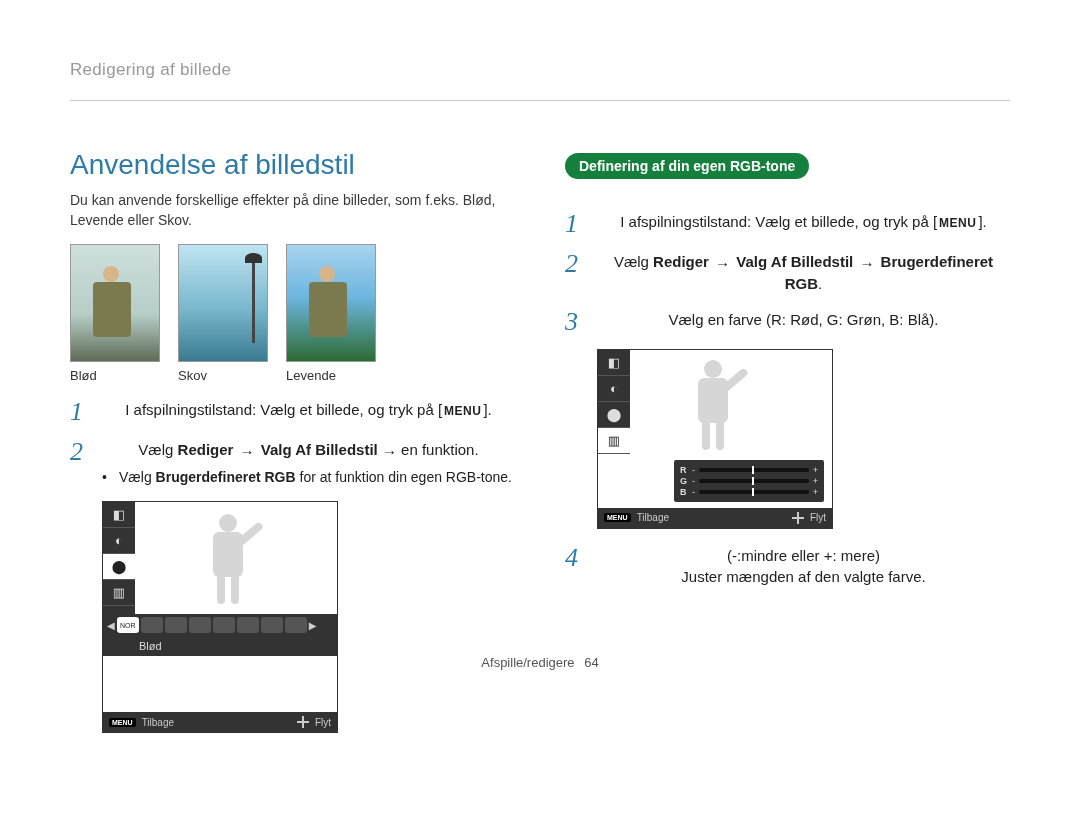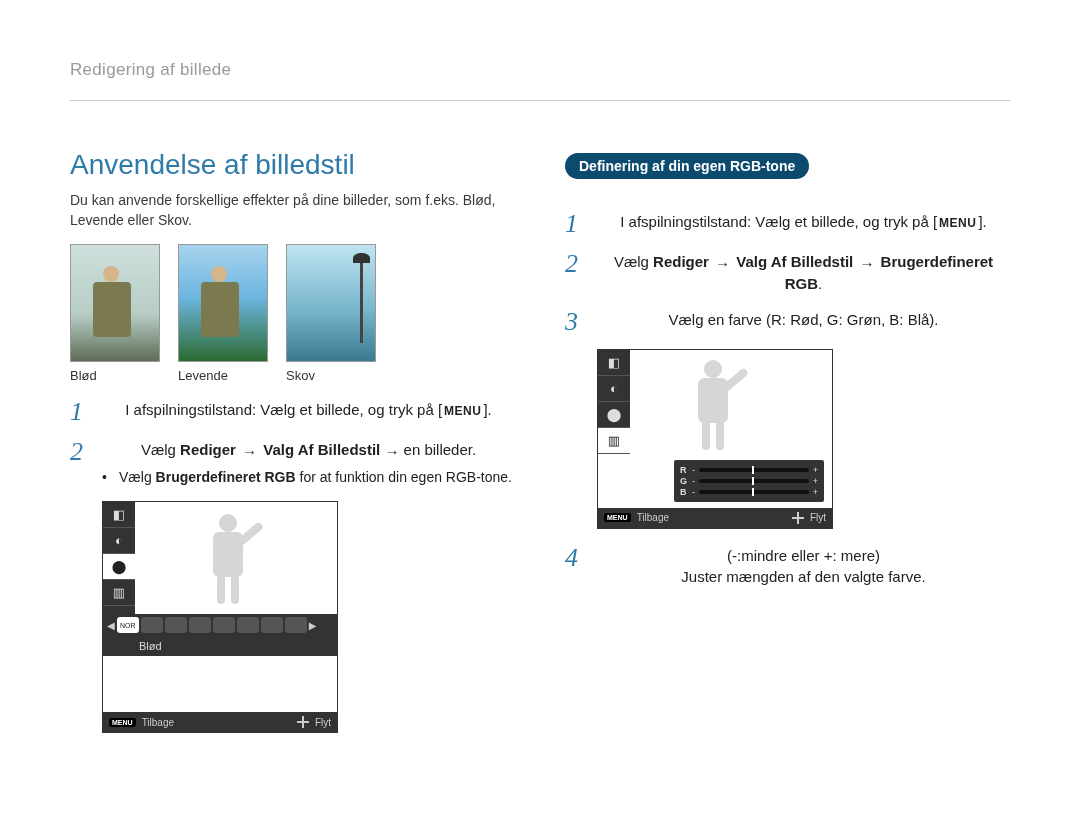--- a/index.html
+++ b/index.html
@@ -24,21 +24,21 @@
   .thumb-label { font-size: 13px; color:#333; margin-top:6px; }
   .steps { margin-top: 16px; }
   .step { display: flex; gap: 12px; margin-bottom: 14px; font-size: 15px; line-height: 1.45; }
   .step-num { font-family: Georgia, 'Times New Roman', serif; font-style: italic; color: #2e7aa8; font-size: 26px; line-height: 1; min-width: 20px; }
   .step-body { flex: 1; color:#222;text-align:center; }
   .menu-pill { display:inline-block; font-weight:bold; font-size:12px; letter-spacing:0.5px; padding:0 2px; }
   .bold { font-weight: bold; }
   .arrow { padding: 0 2px; }
   .sub-bullet { padding-left: 14px; position: relative; font-size: 14px; margin-top:6px; }
   .sub-bullet::before { content: "•"; position:absolute; left:0; }
-  .pill-heading { display:inline-block; background:#0c4a6e; color:#fff; border-radius: 14px; padding: 5px 14px; font-size: 14px; font-weight: bold; margin-bottom: 16px; }
+  .pill-heading { display:inline-block; background:#15803d; color:#fff; border-radius: 14px; padding: 5px 14px; font-size: 14px; font-weight: bold; margin-bottom: 16px; }
   .footer { position:absolute; bottom:22px; left:0; right:0; text-align:center; font-size:13px; color:#555; }
   .footer .pg { margin-left:6px; }
 
   
   .cam { width: 236px; border:1px solid #333; margin-top:8px; margin-left:32px; background:#fff; }
   .cam-top { height:112px; position:relative; background:#fff; }
   .side-icons { position:absolute; left:0; top:0; width:32px; height:100%; background:#333; display:flex; flex-direction:column; }
   .sicon { width:32px; height:26px; display:flex;align-items:center;justify-content:center;color:#ddd;font-size:13px;border-bottom:1px solid #555;}
   .sicon.sel { background:#fff;color:#222;}
   .kid { position:absolute; left:80px; top:10px; width:90px; height:100px; }
@@ -87,47 +87,47 @@
         <div class="thumb-wrap">
           <div class="thumb soft">
             <div class="man">
                 <div class="head"></div>
                 <div class="body1"></div>
               </div>
           </div>
           <div class="thumb-label">Blød</div>
         </div>
         <div class="thumb-wrap">
+          <div class="thumb forest">
+            <div class="lamp"></div>
+          </div>
+          <div class="thumb-label">Skov</div>
+        </div>
+        <div class="thumb-wrap">
           <div class="thumb vivid">
             <div class="man">
                 <div class="head"></div>
                 <div class="body1"></div>
               </div>
           </div>
           <div class="thumb-label">Levende</div>
         </div>
-        <div class="thumb-wrap">
-          <div class="thumb forest">
-            <div class="lamp"></div>
-          </div>
-          <div class="thumb-label">Skov</div>
-        </div>
       </div>
 
       <div class="steps">
         <div class="step">
           <div class="step-num">1</div>
           <div class="step-body">
             <span>I afspilningstilstand: Vælg et billede, og tryk på [</span><span class="menu-pill">MENU</span><span>].</span>
           </div>
         </div>
         <div class="step">
           <div class="step-num">2</div>
           <div class="step-body">
-            <span>Vælg </span><span class="bold">Rediger</span><span class="arrow"> → </span><span class="bold">Valg Af Billedstil</span><span> → en billeder.</span>
+            <span>Vælg </span><span class="bold">Rediger</span><span class="arrow"> → </span><span class="bold">Valg Af Billedstil</span><span> → en funktion.</span>
             <div class="sub-bullet">
               <span>Vælg </span><span class="bold">Brugerdefineret RGB</span><span> for at funktion din egen RGB-tone.</span>
             </div>
           </div>
         </div>
       </div>
 
       <div class="cam">
         <div class="cam-top">
           <div class="side-icons">
@@ -241,13 +241,17 @@
           <div class="step-num">4</div>
           <div class="step-body">
             <div>(-:mindre eller +: mere)</div>
             <div>Juster mængden af den valgte farve.</div>
           </div>
         </div>
       </div>
     </div>
   </div>
 
+  <div class="footer">
+    <span>Afspille/redigere</span>
+    <span class="pg">64</span>
+  </div>
 </div>
 
 </body></html>

